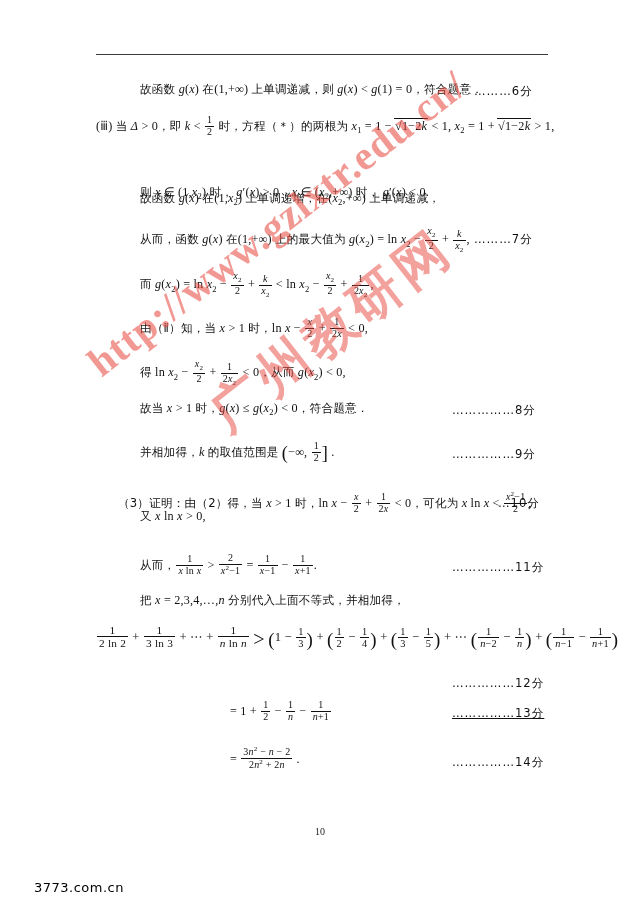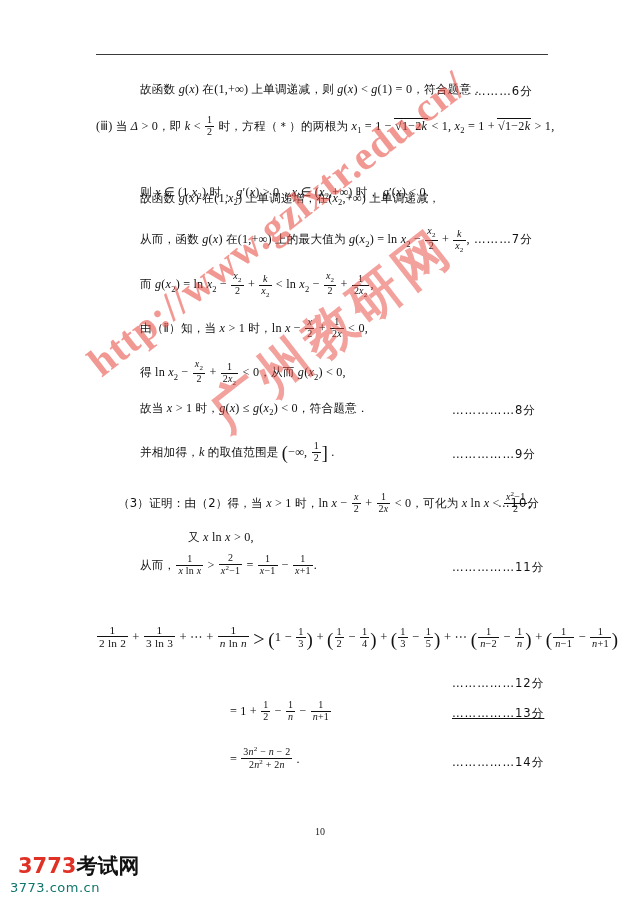--- a/index.html
+++ b/index.html
@@ -120,24 +120,24 @@
     left: 18px; top: 0px;
     font-family: "DejaVu Sans", sans-serif;
     font-weight: 700;
     font-size: 21px;
     color: #111;
     letter-spacing: 0px;
   }
   .site-logo .red { color: #e03127; }
   .site-url {
     position: absolute;
-    left: 10px; top: 28px;
+    left: 34px; top: 28px;
     font-family: "DejaVu Sans", sans-serif;
     font-size: 13px;
-    color: #0f766e;
+    color: #000000;
     letter-spacing: 0.5px;
   }
 </style>
 </head>
 <body>
 
 <div id="page">
 
   <div class="top-rule"></div>
 
@@ -185,29 +185,32 @@
     <div class="line" style="left:140px; top:441px;">
       <span class="cn">并相加得，</span><span class="it">k</span> <span class="cn">的取值范围是</span> <span style="font-size:1.5em; vertical-align:-0.2em;">(</span>−∞, <span class="frac"><span class="num">1</span><span class="den">2</span></span><span style="font-size:1.5em; vertical-align:-0.2em;">]</span> .
     </div>
     <div class="line dots cn" style="left:452px; top:447px;">……………9分</div>
 
     <div class="line" style="left:118px; top:491px;">
       <span class="cn">（3）证明：由（2）得，当</span> <span class="it">x</span> &gt; 1 <span class="cn">时，</span>ln <span class="it">x</span> − <span class="frac"><span class="num"><span class="it">x</span></span><span class="den">2</span></span> + <span class="frac"><span class="num">1</span><span class="den">2<span class="it">x</span></span></span> &lt; 0<span class="cn">，可化为</span> <span class="it">x</span> ln <span class="it">x</span> &lt; <span class="frac"><span class="num"><span class="it">x</span><sup>2</sup>−1</span><span class="den">2</span></span>,
     </div>
     <div class="line dots cn" style="left:498px; top:496px;">…10分</div>
 
-    <div class="line" style="left:140px; top:530px;margin-left:48px;">
+    <div class="line" style="left:140px; top:509px;">
       <span class="cn">又</span> <span class="it">x</span> ln <span class="it">x</span> &gt; 0,
     </div>
 
     <div class="line" style="left:140px; top:553px;">
       <span class="cn">从而，</span><span class="frac"><span class="num">1</span><span class="den"><span class="it">x</span> ln <span class="it">x</span></span></span> &gt; <span class="frac"><span class="num">2</span><span class="den"><span class="it">x</span><sup>2</sup>−1</span></span> = <span class="frac"><span class="num">1</span><span class="den"><span class="it">x</span>−1</span></span> − <span class="frac"><span class="num">1</span><span class="den"><span class="it">x</span>+1</span></span>.
     </div>
     <div class="line dots cn" style="left:452px; top:560px;">……………11分</div>
 
+    <div class="line" style="left:140px; top:593px;">
+      <span class="cn">把</span> <span class="it">x</span> = 2,3,4,…,<span class="it">n</span> <span class="cn">分别代入上面不等式，并相加得，</span>
+    </div>
 
     <div class="line" style="left:96px; top:624px; font-size:12.6px;">
       <span class="frac" style="font-size:0.9em;"><span class="num">1</span><span class="den">2 ln 2</span></span> + <span class="frac" style="font-size:0.9em;"><span class="num">1</span><span class="den">3 ln 3</span></span> + ⋯ + <span class="frac" style="font-size:0.9em;"><span class="num">1</span><span class="den"><span class="it">n</span> ln <span class="it">n</span></span></span> <span style="font-size:1.6em; vertical-align:-0.25em;">&gt;</span> <span style="font-size:1.5em; vertical-align:-0.22em;">(</span>1 − <span class="frac"><span class="num">1</span><span class="den">3</span></span><span style="font-size:1.5em; vertical-align:-0.22em;">)</span> + <span style="font-size:1.5em; vertical-align:-0.22em;">(</span><span class="frac"><span class="num">1</span><span class="den">2</span></span> − <span class="frac"><span class="num">1</span><span class="den">4</span></span><span style="font-size:1.5em; vertical-align:-0.22em;">)</span> + <span style="font-size:1.5em; vertical-align:-0.22em;">(</span><span class="frac"><span class="num">1</span><span class="den">3</span></span> − <span class="frac"><span class="num">1</span><span class="den">5</span></span><span style="font-size:1.5em; vertical-align:-0.22em;">)</span> + ⋯ <span style="font-size:1.5em; vertical-align:-0.22em;">(</span><span class="frac"><span class="num">1</span><span class="den"><span class="it">n</span>−2</span></span> − <span class="frac"><span class="num">1</span><span class="den"><span class="it">n</span></span></span><span style="font-size:1.5em; vertical-align:-0.22em;">)</span> + <span style="font-size:1.5em; vertical-align:-0.22em;">(</span><span class="frac"><span class="num">1</span><span class="den"><span class="it">n</span>−1</span></span> − <span class="frac"><span class="num">1</span><span class="den"><span class="it">n</span>+1</span></span><span style="font-size:1.5em; vertical-align:-0.22em;">)</span>
     </div>
 
     <div class="line dots cn" style="left:452px; top:676px;">……………12分</div>
 
     <div class="line" style="left:230px; top:700px;">
       = 1 + <span class="frac"><span class="num">1</span><span class="den">2</span></span> − <span class="frac"><span class="num">1</span><span class="den"><span class="it">n</span></span></span> − <span class="frac"><span class="num">1</span><span class="den"><span class="it">n</span>+1</span></span>
     </div>
@@ -219,17 +222,16 @@
     <div class="line dots cn" style="left:452px; top:755px;">……………14分</div>
 
   </div>
 
   <div class="page-number">10</div>
 
   <div class="wm" id="wm-url">http://www.gzlxtr.edu.cn/</div>
   <div class="wm" id="wm-cn">广州教研网</div>
 
   <div class="site-bar">
-    <div class="site-logo"><span class="red">3773</span><span>考试网</span></div>
     <div class="site-url">3773.com.cn</div>
   </div>
 
 </div>
 
 </body></html>

